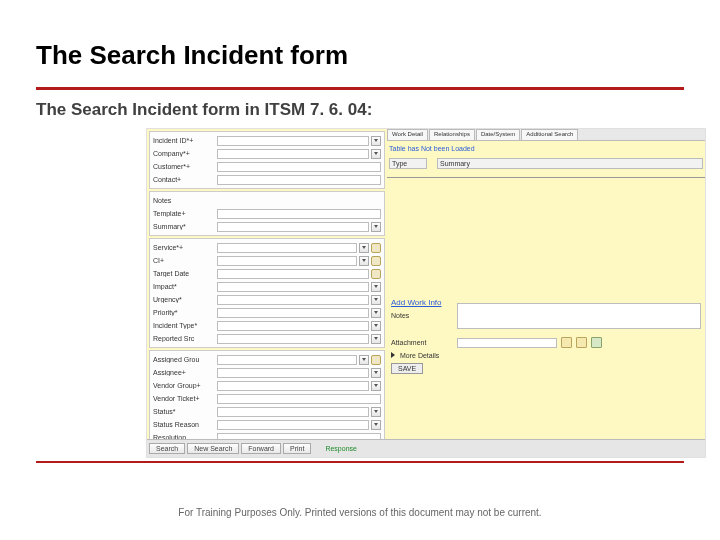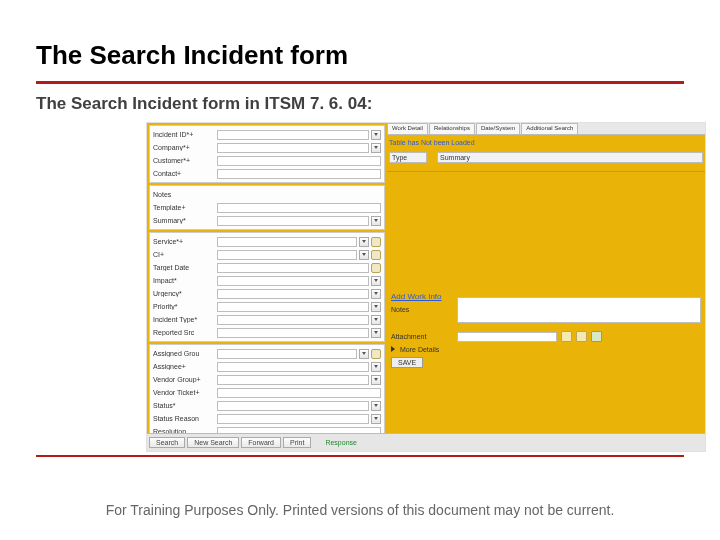--- a/index.html
+++ b/index.html
@@ -1,20 +1,20 @@
 <!DOCTYPE html>
 <html><head>
 <meta charset="utf-8">
 <style>
   * { box-sizing: border-box; margin: 0; padding: 0; }
   body { width: 720px; height: 540px; background: #fff; font-family: Arial, sans-serif; overflow: hidden; }
   .slide { padding: 40px 36px 0 36px; position: relative; height: 100%; }
-  .title { font-size: 26px; font-weight: 700; color: #000; border-bottom: 3px solid #b31b1b; padding-bottom: 10px; margin-bottom: 10px; }
+  .title { font-size: 26px; font-weight: 700; color: #000; border-bottom: 3px solid #b31b1b; padding-bottom: 16px; margin-bottom: 10px; }
   .subtitle { font-size: 17px; font-weight: 700; color: #404040; margin-bottom: 8px; }
-  .shot { width: 560px; height: 330px; margin-left: 110px; background: #eab308; border: 1px solid #e0e0e0; position: relative; font-size: 7px; color: #333; }
+  .shot { width: 560px; height: 330px; margin-left: 110px; background: #fef9c3; border: 1px solid #e0e0e0; position: relative; font-size: 7px; color: #333; }
   .shot .col-left { position: absolute; left: 0; top: 0; width: 240px; height: 100%; }
   .shot .col-right { position: absolute; left: 240px; top: 0; right: 0; height: 100%; }
   .grp { border: 1px solid #ccc; background: #fdfdfd; margin: 2px; padding: 2px 3px; }
   .row { display: flex; align-items: center; height: 13px; gap: 2px; }
   .lbl { width: 62px; white-space: nowrap; overflow: hidden; }
   .fld { flex: 1; height: 10px; background: #fff; border: 1px solid #bdbdbd; }
   .wide { width: 110px; }
   .dd { width: 10px; height: 10px; background: linear-gradient(#fdfdfd,#e6e6e6); border: 1px solid #aaa; display: inline-flex; align-items: center; justify-content: center; }
   .dd::after { content: ""; border-left: 2.5px solid transparent; border-right: 2.5px solid transparent; border-top: 3px solid #555; }
   .tabs { display: flex; gap: 1px; height: 12px; background: #e8e8e8; border-bottom: 1px solid #bbb; font-size: 6px; }
@@ -28,21 +28,21 @@
   .lower .lbl2 { width: 64px; }
   .notefld { height: 26px; background: #fff; border: 1px solid #bdbdbd; flex: 1; }
   .mini { width: 11px; height: 11px; border: 1px solid #b8a45a; background: #f6e9b0; border-radius: 1px; margin-left: 2px; }
   .mini.g { background: #d7e8c6; border-color: #8aa36a; }
   .caret { display: inline-block; margin-right: 3px; }
   .caret::before { content: ""; display: inline-block; border-top: 3px solid transparent; border-bottom: 3px solid transparent; border-left: 4px solid #333; }
   .bot { position: absolute; left: 0; right: 0; bottom: 0; height: 18px; background: #e6e6e6; border-top: 1px solid #bbb; display: flex; align-items: center; font-size: 7px; }
   .bot .btn { padding: 1px 6px; border: 1px solid #aaa; background: linear-gradient(#fdfdfd,#e9e9e9); margin-left: 2px; color: #444; }
   .bot .glink { color: #1e8a2a; margin-left: 14px; }
   .redline { border-top: 2px solid #b31b1b; margin-top: 3px; }
-  .footnote { position: absolute; bottom: 22px; left: 0; right: 0; text-align: center; font-size: 14px; color: #666; }
+  .footnote { position: absolute; bottom: 22px; left: 0; right: 0; text-align: center; font-size: 10px; color: #666; }
   .ic { width: 10px; height: 10px; background: #f0e8c4; border: 1px solid #b8a45a; border-radius: 2px; }
 </style>
 </head>
 <body>
 
 <div class="slide">
   <h1 class="title">The Search Incident form</h1>
   <div class="subtitle">The Search Incident form in ITSM 7. 6. 04:</div>
 
   <div class="shot">

